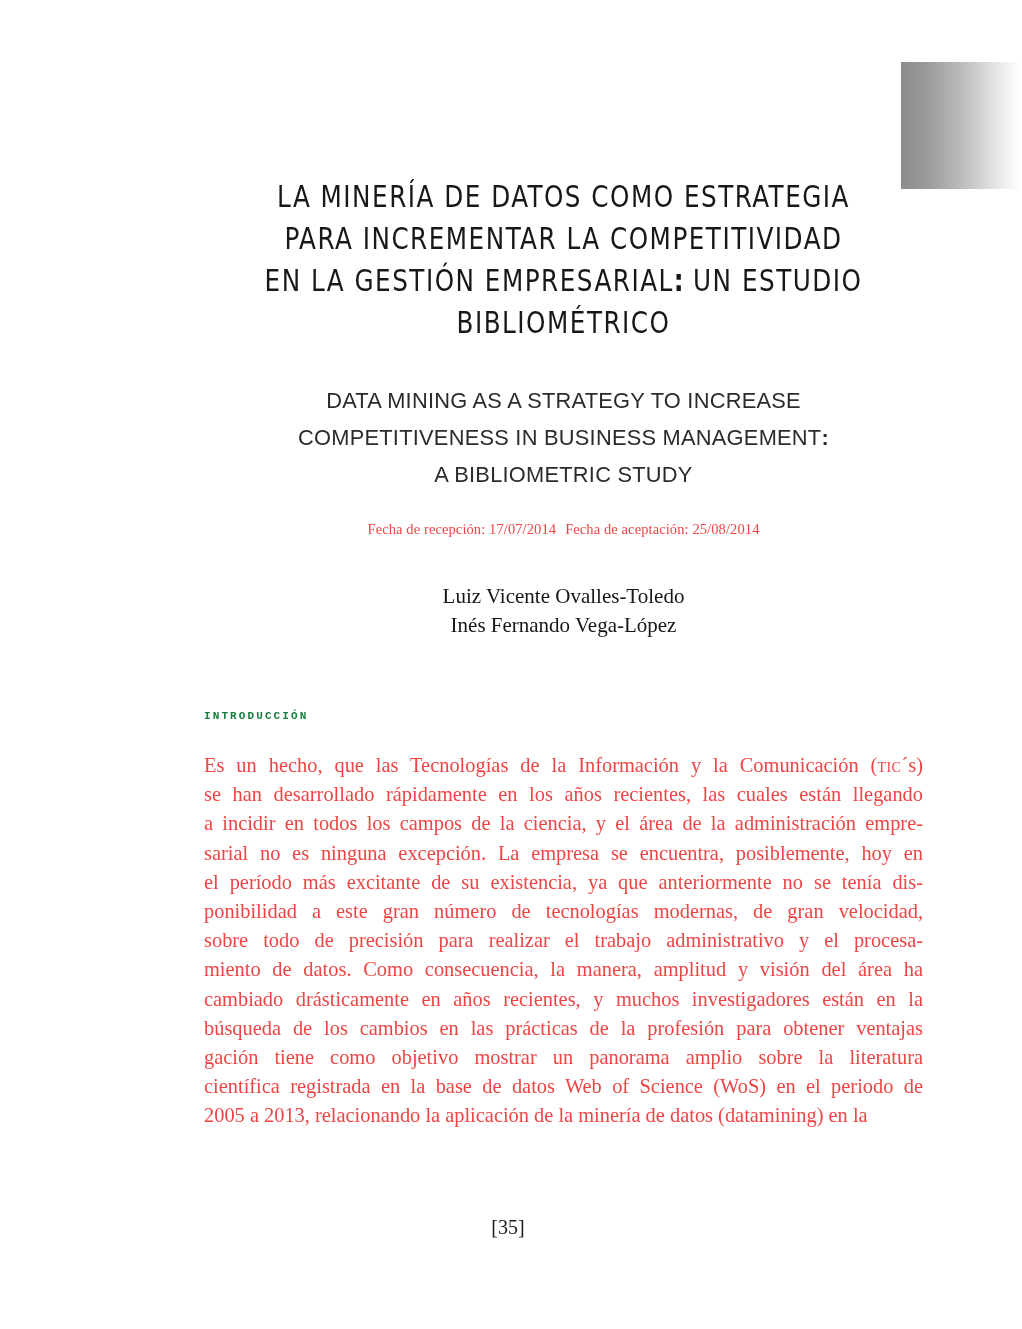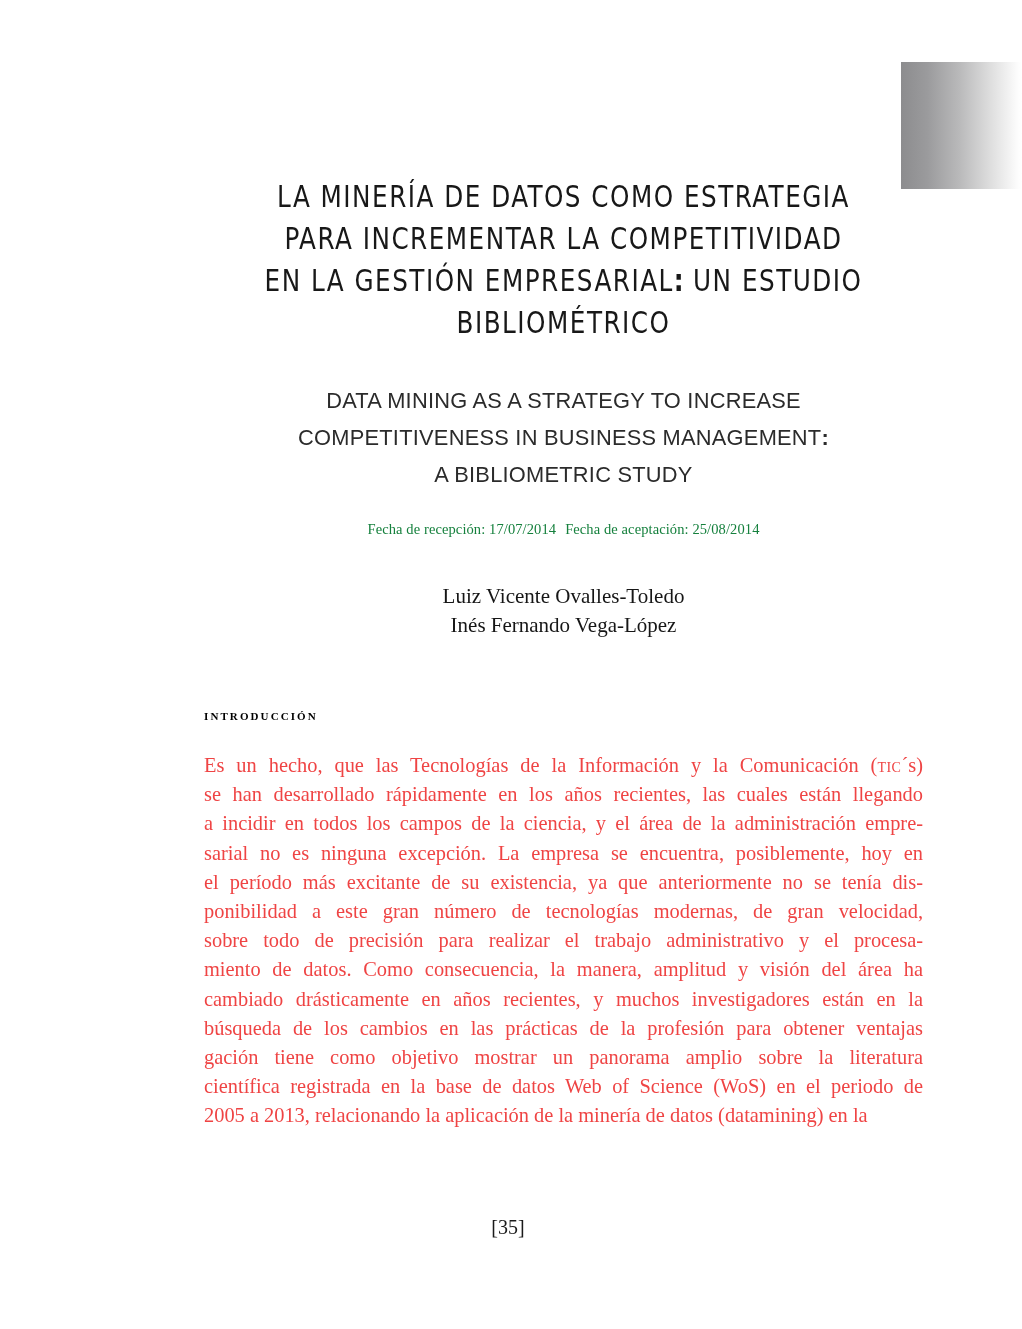--- a/index.html
+++ b/index.html
@@ -72,21 +72,21 @@
   .title-en .ln { display: block; white-space: nowrap; }
   .title-en .colon { font-weight: 700; }
 
   
   .dates {
     margin: 0;
     padding-top: 26px;
     text-align: center;
     font-size: 14.5px;
     line-height: 20px;
-    color: #15803d;
+    color: #ef4444;
     letter-spacing: 0.1px;
   }
   .dates .gap { display: inline-block; width: 9px; }
 
   
   .authors {
     margin: 12px;
     padding-top: 31px;
     text-align: center;
     font-size: 21px;
@@ -95,24 +95,25 @@
   }
   .authors .ln { display: block; }
 
   
   .section-heading {
     margin: 0;
     padding-top: 53px;
     font-size: 15.5px;
     line-height: 22px;
     letter-spacing: 2.1px;
-    color: #000000;
+    color: #15803d;
     text-align: left;
     font-variant: small-caps;
     text-transform: lowercase;
+    font-family: Liberation Mono, monospace;
   }
 
   
   .body-par {
     margin: 0;
     padding-top: 25px;
     font-size: 20.4px;
     line-height: 29.2px;
     color: #ef4444;
     text-align: justify;

